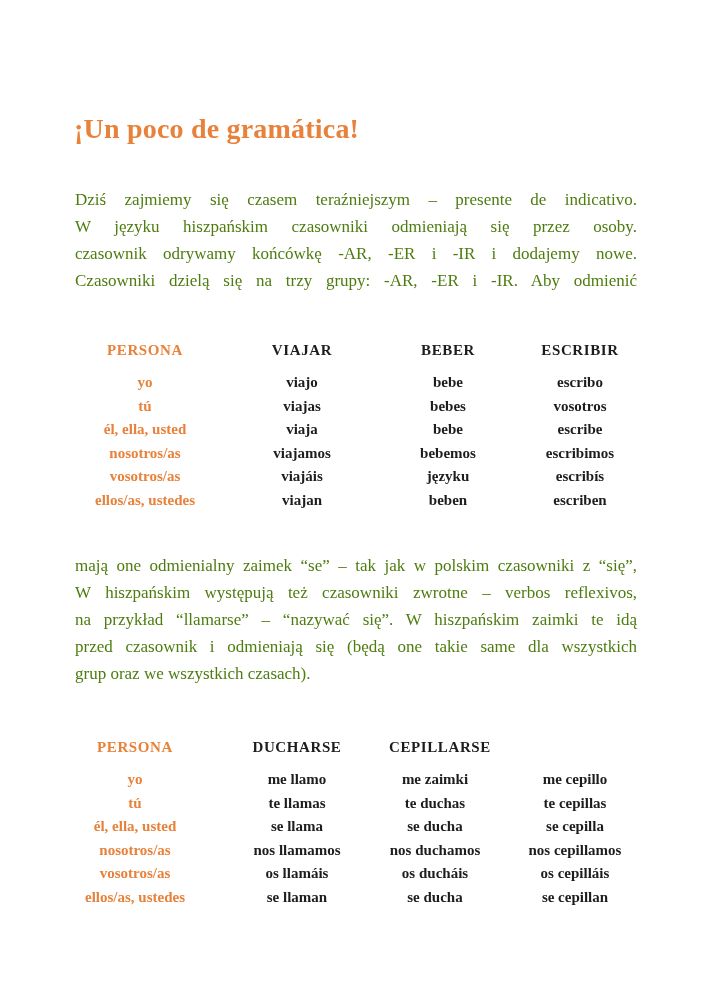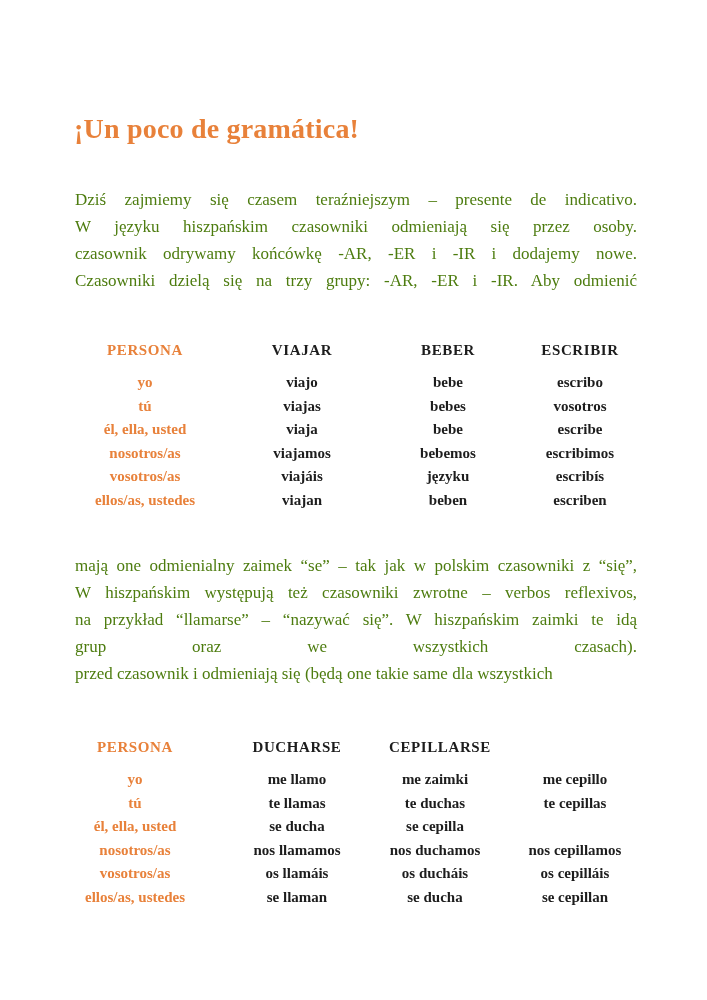--- a/index.html
+++ b/index.html
@@ -122,22 +122,22 @@
         <span class="cell">viajan</span>
         <span class="cell">beben</span>
         <span class="cell">escriben</span>
       </div>
     </div>
 
   <div class="para para-reflexive">
       <div class="line">mają one odmienialny zaimek “se” – tak jak w polskim czasowniki z “się”,</div>
       <div class="line">W hiszpańskim występują też czasowniki zwrotne – verbos reflexivos,</div>
       <div class="line">na przykład “llamarse” – “nazywać się”. W hiszpańskim zaimki te idą</div>
+      <div class="line">przed czasownik i odmieniają się (będą one takie same dla wszystkich</div>
       <div class="line">grup oraz we wszystkich czasach).</div>
-      <div class="line">przed czasownik i odmieniają się (będą one takie same dla wszystkich</div>
     </div>
 
   <div class="vtable table-reflexive">
       <div class="vrow header-row">
         <span class="cell persona">PERSONA</span>
         <span class="cell">DUCHARSE</span>
         <span class="cell">CEPILLARSE</span>
       </div>
       <div class="vrow body-row">
         <span class="cell persona">yo</span>
@@ -146,20 +146,21 @@
         <span class="cell">me cepillo</span>
       </div>
       <div class="vrow body-row">
         <span class="cell persona">tú</span>
         <span class="cell">te llamas</span>
         <span class="cell">te duchas</span>
         <span class="cell">te cepillas</span>
       </div>
       <div class="vrow body-row">
         <span class="cell persona">él, ella, usted</span>
+        <span class="cell">se llama</span>
         <span class="cell">se ducha</span>
         <span class="cell">se cepilla</span>
       </div>
       <div class="vrow body-row">
         <span class="cell persona">nosotros/as</span>
         <span class="cell">nos llamamos</span>
         <span class="cell">nos duchamos</span>
         <span class="cell">nos cepillamos</span>
       </div>
       <div class="vrow body-row">

